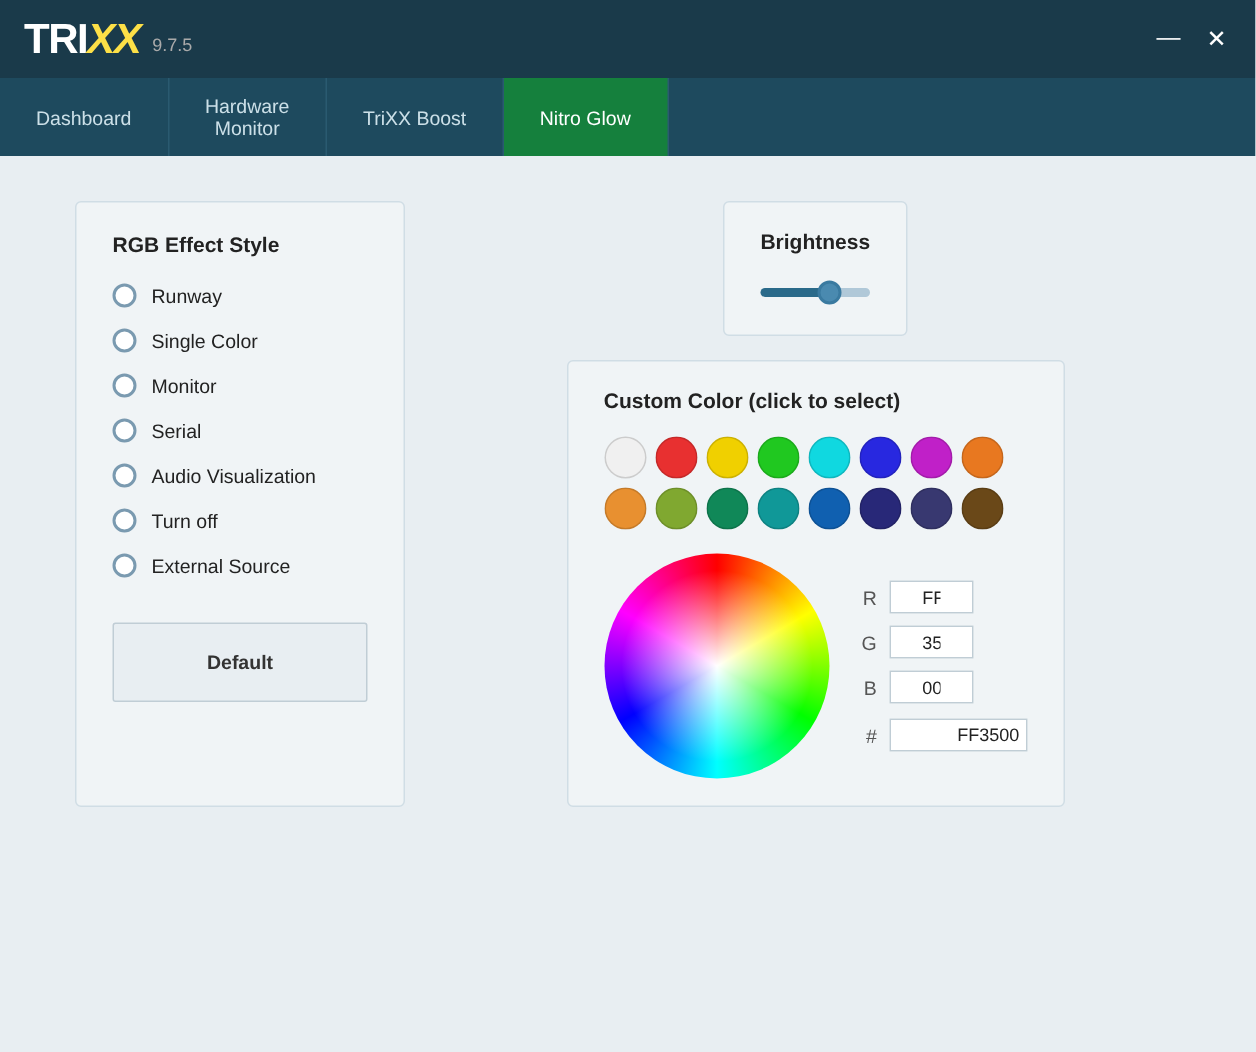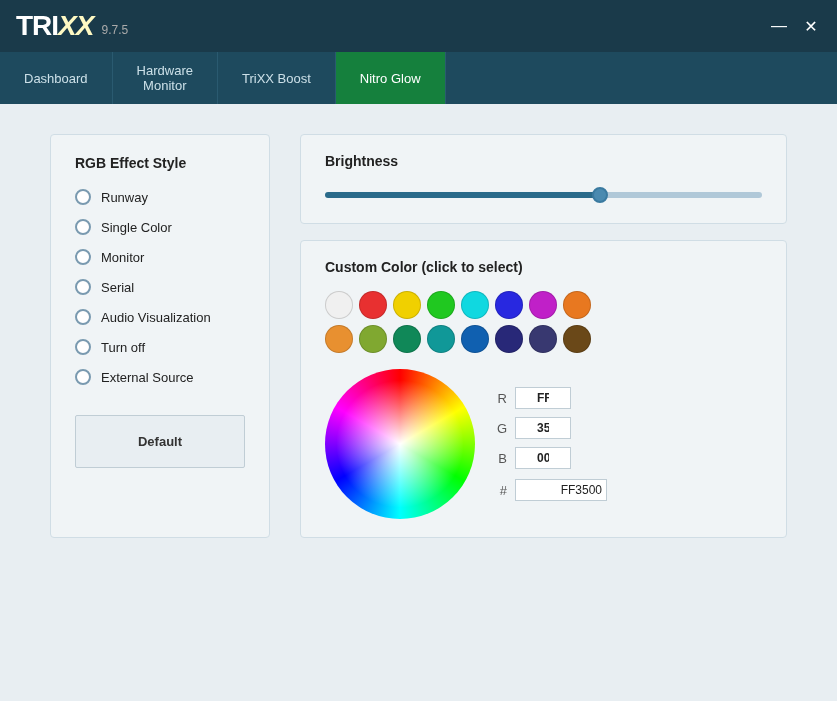--- a/index.html
+++ b/index.html
@@ -26,21 +26,21 @@
     .logo-text {
       font-size: 28px;
       font-weight: bold;
       color: white;
       letter-spacing: -1px;
     }
     .logo-text .tri {
       color: white;
     }
     .logo-text .xx {
-      color: #fef9c3;
+      color: #fde047;
       font-style: italic;
     }
     .version {
       color: #aaa;
       font-size: 12px;
       margin-left: 8px;
       margin-top: 8px;
     }
     .title-controls {
       display: flex;
@@ -144,20 +144,21 @@
       cursor: pointer;
       font-size: 13px;
       font-weight: 600;
       color: #333;
     }
     .right-panel {
       flex: 1;
       display: flex;
       flex-direction: column;
       gap: 16px;
+      align-items: center;
     }
     .brightness-section {
       background: #f0f4f6;
       border: 1px solid #d0dde5;
       border-radius: 4px;
       padding: 18px 24px;
     }
     .section-title {
       font-size: 14px;
       font-weight: 600;
@@ -265,21 +266,20 @@
     .rgb-input {
       width: 56px;
       height: 22px;
       border: 1px solid #c0cdd5;
       background: white;
       padding: 0 21px;
       font-size: 12px;
       text-align: right;
       color: #222;
       outline: none;
-      font-weight: bold;
     }
     .hex-row {
       display: flex;
       align-items: center;
       gap: 8px;
       margin-top: 2px;
     }
     .hex-label {
       color: #555;
       font-size: 13px;

